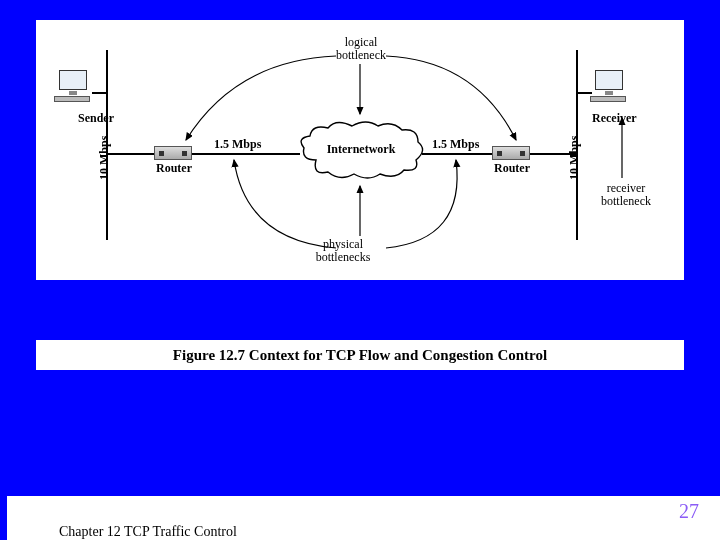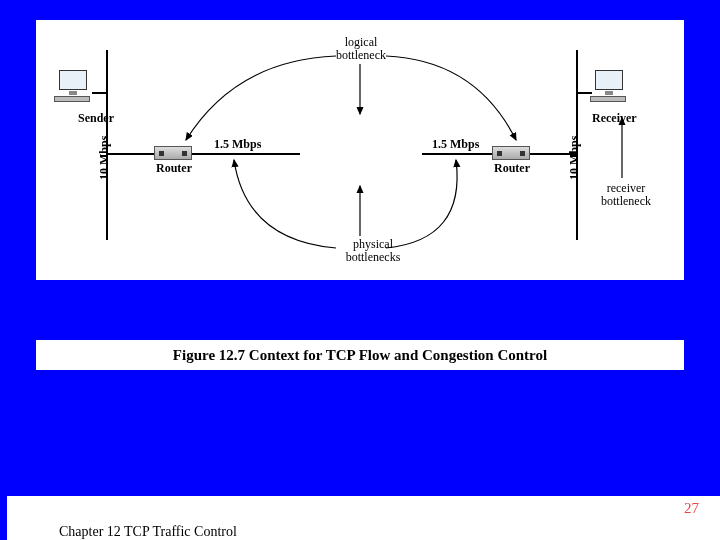--- a/index.html
+++ b/index.html
@@ -43,22 +43,22 @@
   }
   .footer-text {
     margin-left: 52px;
     font-size: 14px;
     color: #000;
   }
   .page-number {
     position: absolute;
     right: 28px;
     top: 4px;
-    font-size: 15px;
-    color: #ef4444;
+    font-size: 20px;
+    color: #8b5cf6;
   }
   
   .label {
     position: absolute;
     font-size: 12px;
     font-family: "Times New Roman", serif;
     color: #000;
     text-align: center;
     line-height: 1.05;
   }
@@ -174,24 +174,30 @@
 
   <div class="hline" style="left:156px; top:133px; width:108px;"></div>
   <div class="hline" style="left:386px; top:133px; width:70px;"></div>
 
   <div class="label rotated-label" style="left:62px; top:160px; font-weight:bold;">10 Mbps</div>
   <div class="label rotated-label" style="left:532px; top:160px; font-weight:bold;">10 Mbps</div>
 
   <div class="label" style="left:178px; top:118px; font-weight:bold;">1.5 Mbps</div>
   <div class="label" style="left:396px; top:118px; font-weight:bold;">1.5 Mbps</div>
 
+  <div class="cloud">
+    <svg width="130" height="60" viewBox="0 0 130 60">
+      <path d="M 20 40 Q 5 40 8 28 Q 0 18 14 16 Q 16 4 32 8 Q 40 -2 56 6 Q 70 -2 82 6 Q 96 0 106 10 Q 122 8 122 22 Q 132 30 120 40 Q 124 52 108 50 Q 100 60 84 54 Q 72 62 58 54 Q 44 62 32 52 Q 16 56 20 40 Z" fill="#fff" stroke="#000" stroke-width="1.4"></path>
+    </svg>
+    <div class="cloud-label">Internetwork</div>
+  </div>
 
   <div class="label" style="left:290px; top:16px; width:70px; white-space:pre-line;">logical
 bottleneck</div>
-  <div class="label" style="left:302px; top:218px; width:70px; white-space:pre-line;">physical
+  <div class="label" style="left:272px; top:218px; width:70px; white-space:pre-line;">physical
 bottlenecks</div>
   <div class="label" style="left:560px; top:162px; width:60px; white-space:pre-line; text-align:center;">receiver
 bottleneck</div>
 
   <svg class="arrows">
     <defs>
       <marker id="ah" markerWidth="8" markerHeight="8" refX="6" refY="3" orient="auto">
         <path d="M0,0 L7,3 L0,6 Z" fill="#000"></path>
       </marker>
     </defs>

